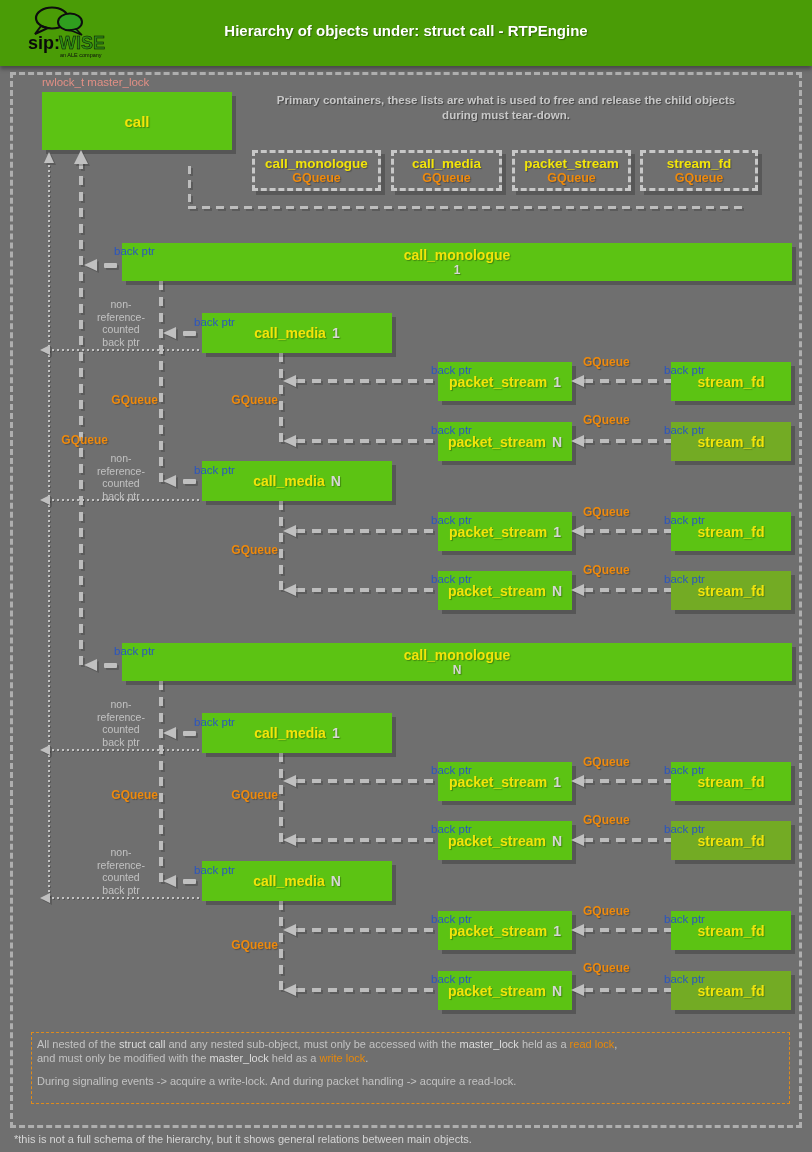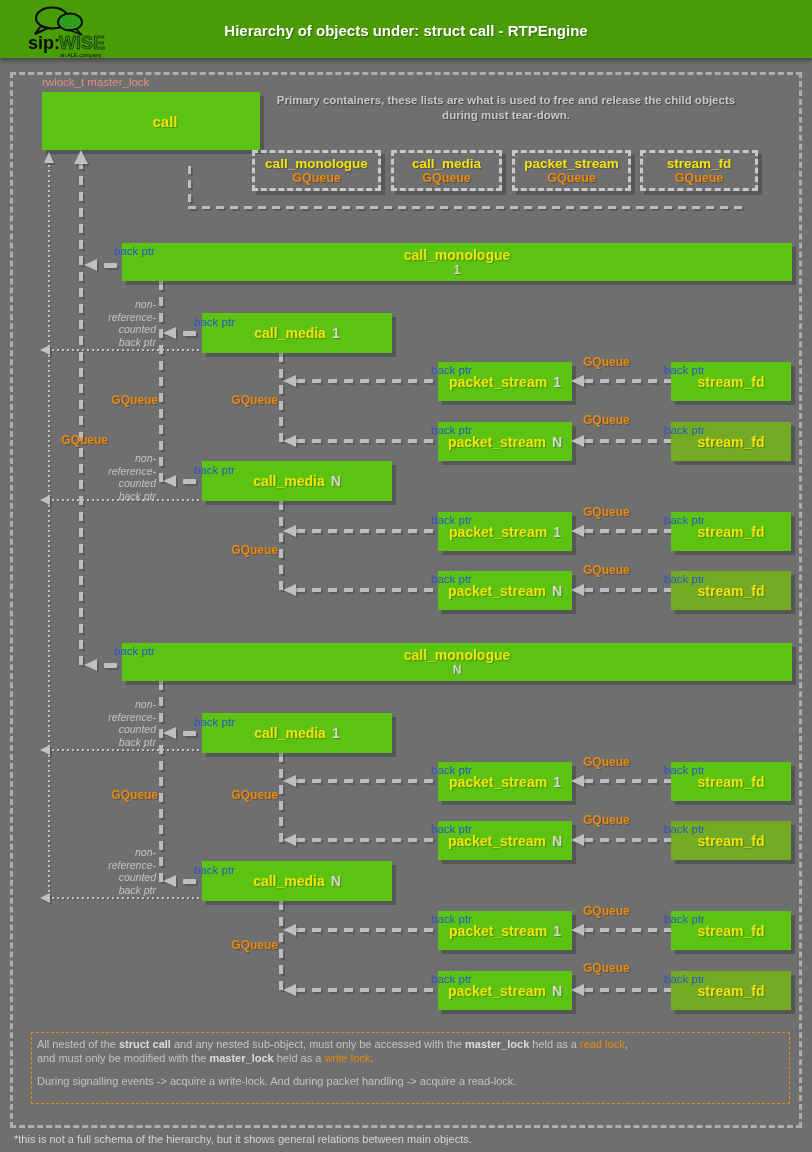--- a/index.html
+++ b/index.html
@@ -5,21 +5,21 @@
   html,body{margin:0;padding:0;}
   body{
     width:812px;height:1152px;position:relative;overflow:hidden;
     background:#6f6f6f;
     font-family:"Liberation Sans", sans-serif;
     -webkit-font-smoothing:antialiased;
   }
   .abs{position:absolute;}
   
   .header{
-    position:absolute;left:0;top:0;width:812px;height:58px;
+    position:absolute;left:0;top:0;width:812px;height:66px;
     background:#4a9c06;box-shadow:0 3px 4px rgba(0,0,0,0.35);
   }
   .page-title{
     position:absolute;left:0;top:22px;width:812px;text-align:center;
     color:#ffffff;font-weight:bold;font-size:15px;
     text-shadow:1px 1px 1px rgba(0,0,0,0.35);
   }
   
   .frame{
     position:absolute;left:10px;top:72px;width:792px;height:1056px;
@@ -36,21 +36,21 @@
   .ttl{color:#f2e40a;font-weight:bold;font-size:14px;text-shadow:1px 1px 1px rgba(0,0,0,0.3);}
   .ttl.big{font-size:15px;}
   .num{color:#d6d6d6;font-weight:bold;font-size:12px;text-shadow:1px 1px 1px rgba(0,0,0,0.3);}
   .inline-num{color:#d6d6d6;margin-left:6px;}
   
   .bp{position:absolute;color:#2a56c0;font-size:11.5px;white-space:nowrap;z-index:5;}
   .gq{position:absolute;color:#ef8a0c;font-weight:bold;font-size:12px;white-space:nowrap;
       text-shadow:1px 1px 1px rgba(0,0,0,0.3);z-index:4;}
   .gq.ra{width:48px;text-align:right;}
   .rwlock{position:absolute;color:#e18f85;font-size:11.5px;white-space:nowrap;}
-  .nonref{position:absolute;width:70px;color:#c2c2c2;font-size:10.5px;line-height:12.5px;text-align:right;font-style:italic;}
+  .nonref{position:absolute;width:70px;color:#c2c2c2;font-size:10.5px;line-height:12.5px;text-align:center;}
   
   .intro{position:absolute;left:256px;top:93px;width:500px;text-align:center;
          color:#c8c8c8;font-weight:bold;font-size:11.5px;line-height:15px;
          text-shadow:1px 1px 1px rgba(0,0,0,0.4);}
   
   .legend-box{
     position:absolute;box-sizing:border-box;height:41px;
     border:3px dashed #c8c8c8;box-shadow:4px 4px 0 rgba(0,0,0,0.2);
     display:flex;flex-direction:column;align-items:center;justify-content:center;
   }
@@ -83,21 +83,21 @@
     border-left:7px solid transparent;border-right:7px solid transparent;
     border-bottom:14px solid #c0c0c0;filter:drop-shadow(2px 2px 0 rgba(0,0,0,0.18));}
   .arru.small{border-left-width:5px;border-right-width:5px;border-bottom-width:11px;}
   .stub{position:absolute;width:13px;height:5px;background:#c0c0c0;border-radius:1px;
     filter:drop-shadow(2px 2px 0 rgba(0,0,0,0.18));}
   
   .notes{
     position:absolute;left:31px;top:1032px;width:759px;height:72px;box-sizing:border-box;
     border:1px dashed #e08b1a;padding:5px 5px;color:#c3c3c3;font-size:11px;line-height:13.5px;
   }
-  .notes .b{font-weight:bold;color:#dcdcdc;}
+  .notes .b{font-weight:normal;color:#dcdcdc;}
   .notes .o{color:#e8890a;}
   .notes .gap{margin-top:10px;}
   .footnote{position:absolute;left:14px;top:1133px;color:#d5d5d5;font-size:11px;}
 </style>
 </head>
 <body>
 
 <div class="header">
   <svg class="abs" style="left:26px;top:5px;" width="84" height="54" viewBox="0 0 84 54">
     <ellipse cx="26" cy="13" rx="16" ry="10.5" fill="none" stroke="#0d0d0d" stroke-width="2.2"></ellipse>
@@ -108,21 +108,21 @@
     <text x="33" y="44" font-size="18" font-weight="bold" fill="#2e8c14" stroke="#0a0a0a" stroke-width="0.5">WISE</text>
     <text x="34" y="52" font-size="5.5" fill="#0d0d0d">an ALE company</text>
   </svg>
   <div class="page-title">Hierarchy of objects under: struct call - RTPEngine</div>
 </div>
 
 <div class="frame"></div>
 
 <div class="rwlock" style="left:42px;top:76px;">rwlock_t master_lock</div>
 
-<div class="gbox" style="left:42px;top:92px;width:190px;height:58px;padding-left:28px;">
+<div class="gbox" style="left:42px;top:92px;width:190px;height:58px;">
   <div class="ttl big">call</div>
 </div>
 
 <div class="intro">
   <div>Primary containers, these lists are what is used to free and release the child objects</div>
   <div>during must tear-down.</div>
 </div>
 
 <div class="legend-box" style="left:252px;top:150px;width:129px;">
   <div class="lt">call_monologue</div>

